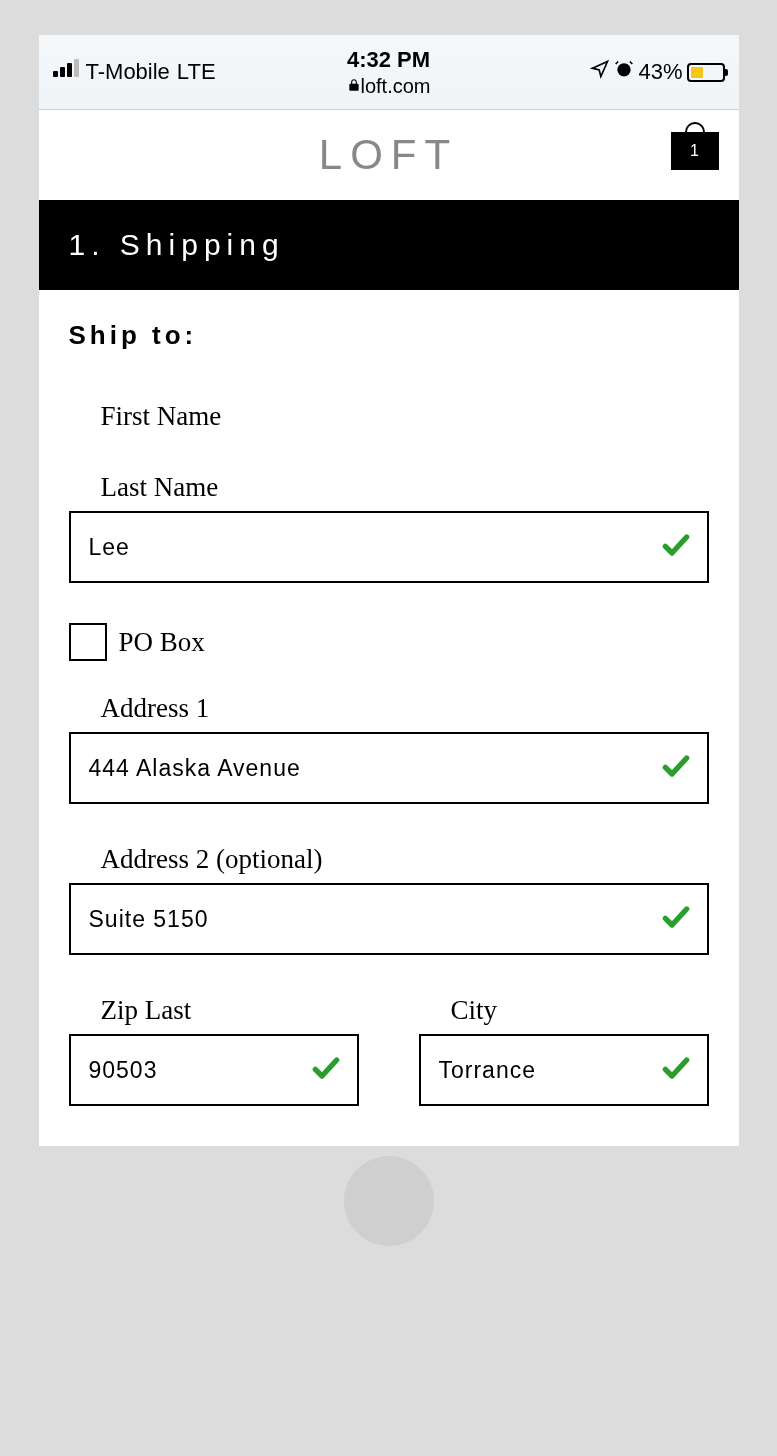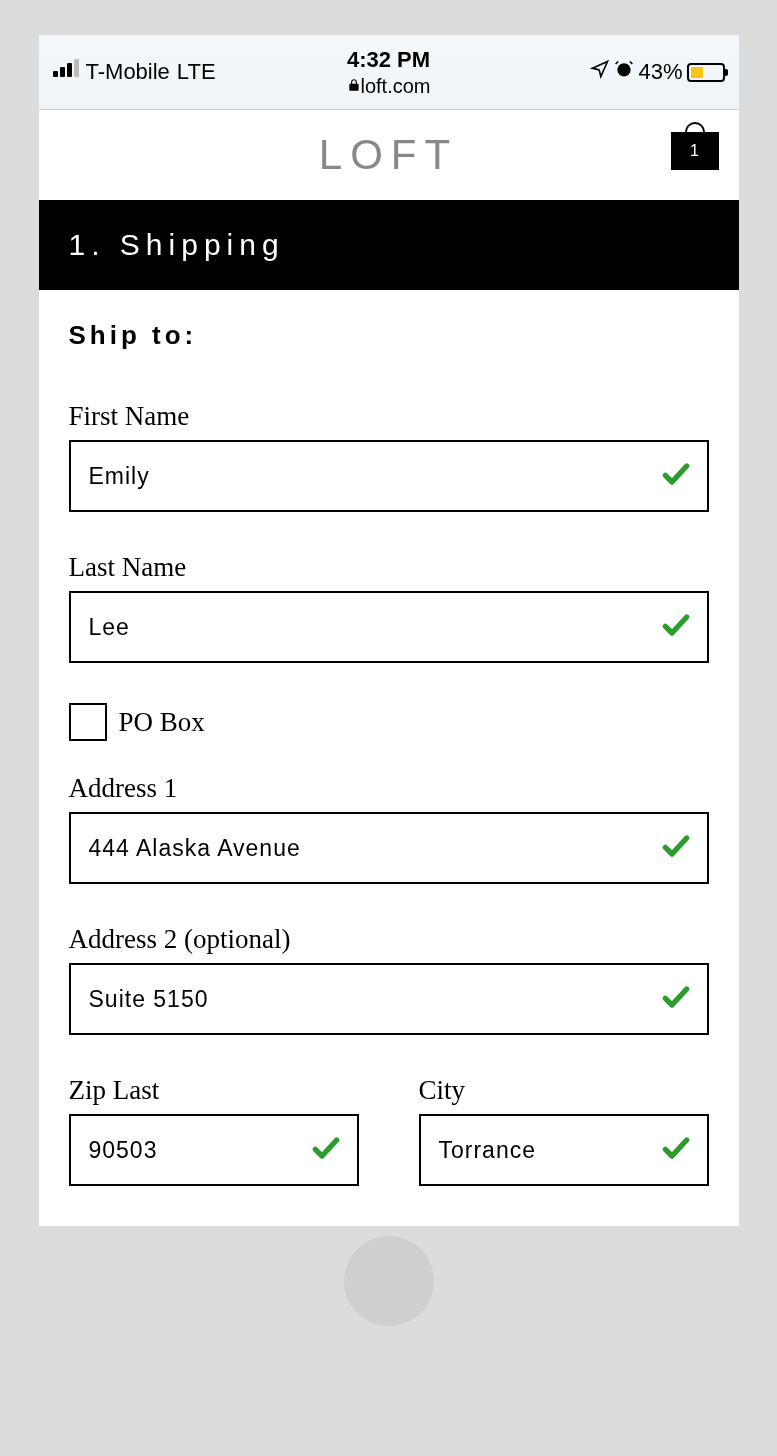--- a/index.html
+++ b/index.html
@@ -194,20 +194,21 @@
     .field-group {
       margin-bottom: 40px;
     }
 
     .field-label {
       font-size: 27px;
       font-family: Georgia, "Times New Roman", serif;
       color: #000;
       margin-bottom: 8px;
       display: block;
+      margin-left: 32px;
     }
 
     .field-wrapper {
       position: relative;
       border: 2px solid #000;
       height: 72px;
       display: flex;
       align-items: center;
       padding: 0 18px;
     }
@@ -355,28 +356,20 @@
     </div>
   </div>
 
   <div class="section-header">1. Shipping</div>
 
   <div class="form-area">
     <div class="ship-to">Ship to:</div>
 
     <div class="field-group">
       <label class="field-label">First Name</label>
-      <div class="field-wrapper">
-        <input class="field-input" type="text" value="Emily" style="">
-        <span class="check-icon">
-          <svg viewBox="0 0 24 24" fill="none" stroke="#2a9d2a" stroke-width="4" stroke-linecap="round" stroke-linejoin="round">
-                <polyline points="4 13 9 18 20 6"></polyline>
-              </svg>
-        </span>
-      </div>
     </div>
 
     <div class="field-group">
       <label class="field-label">Last Name</label>
       <div class="field-wrapper">
         <input class="field-input" type="text" value="Lee" style="">
         <span class="check-icon">
           <svg viewBox="0 0 24 24" fill="none" stroke="#2a9d2a" stroke-width="4" stroke-linecap="round" stroke-linejoin="round">
                 <polyline points="4 13 9 18 20 6"></polyline>
               </svg>

